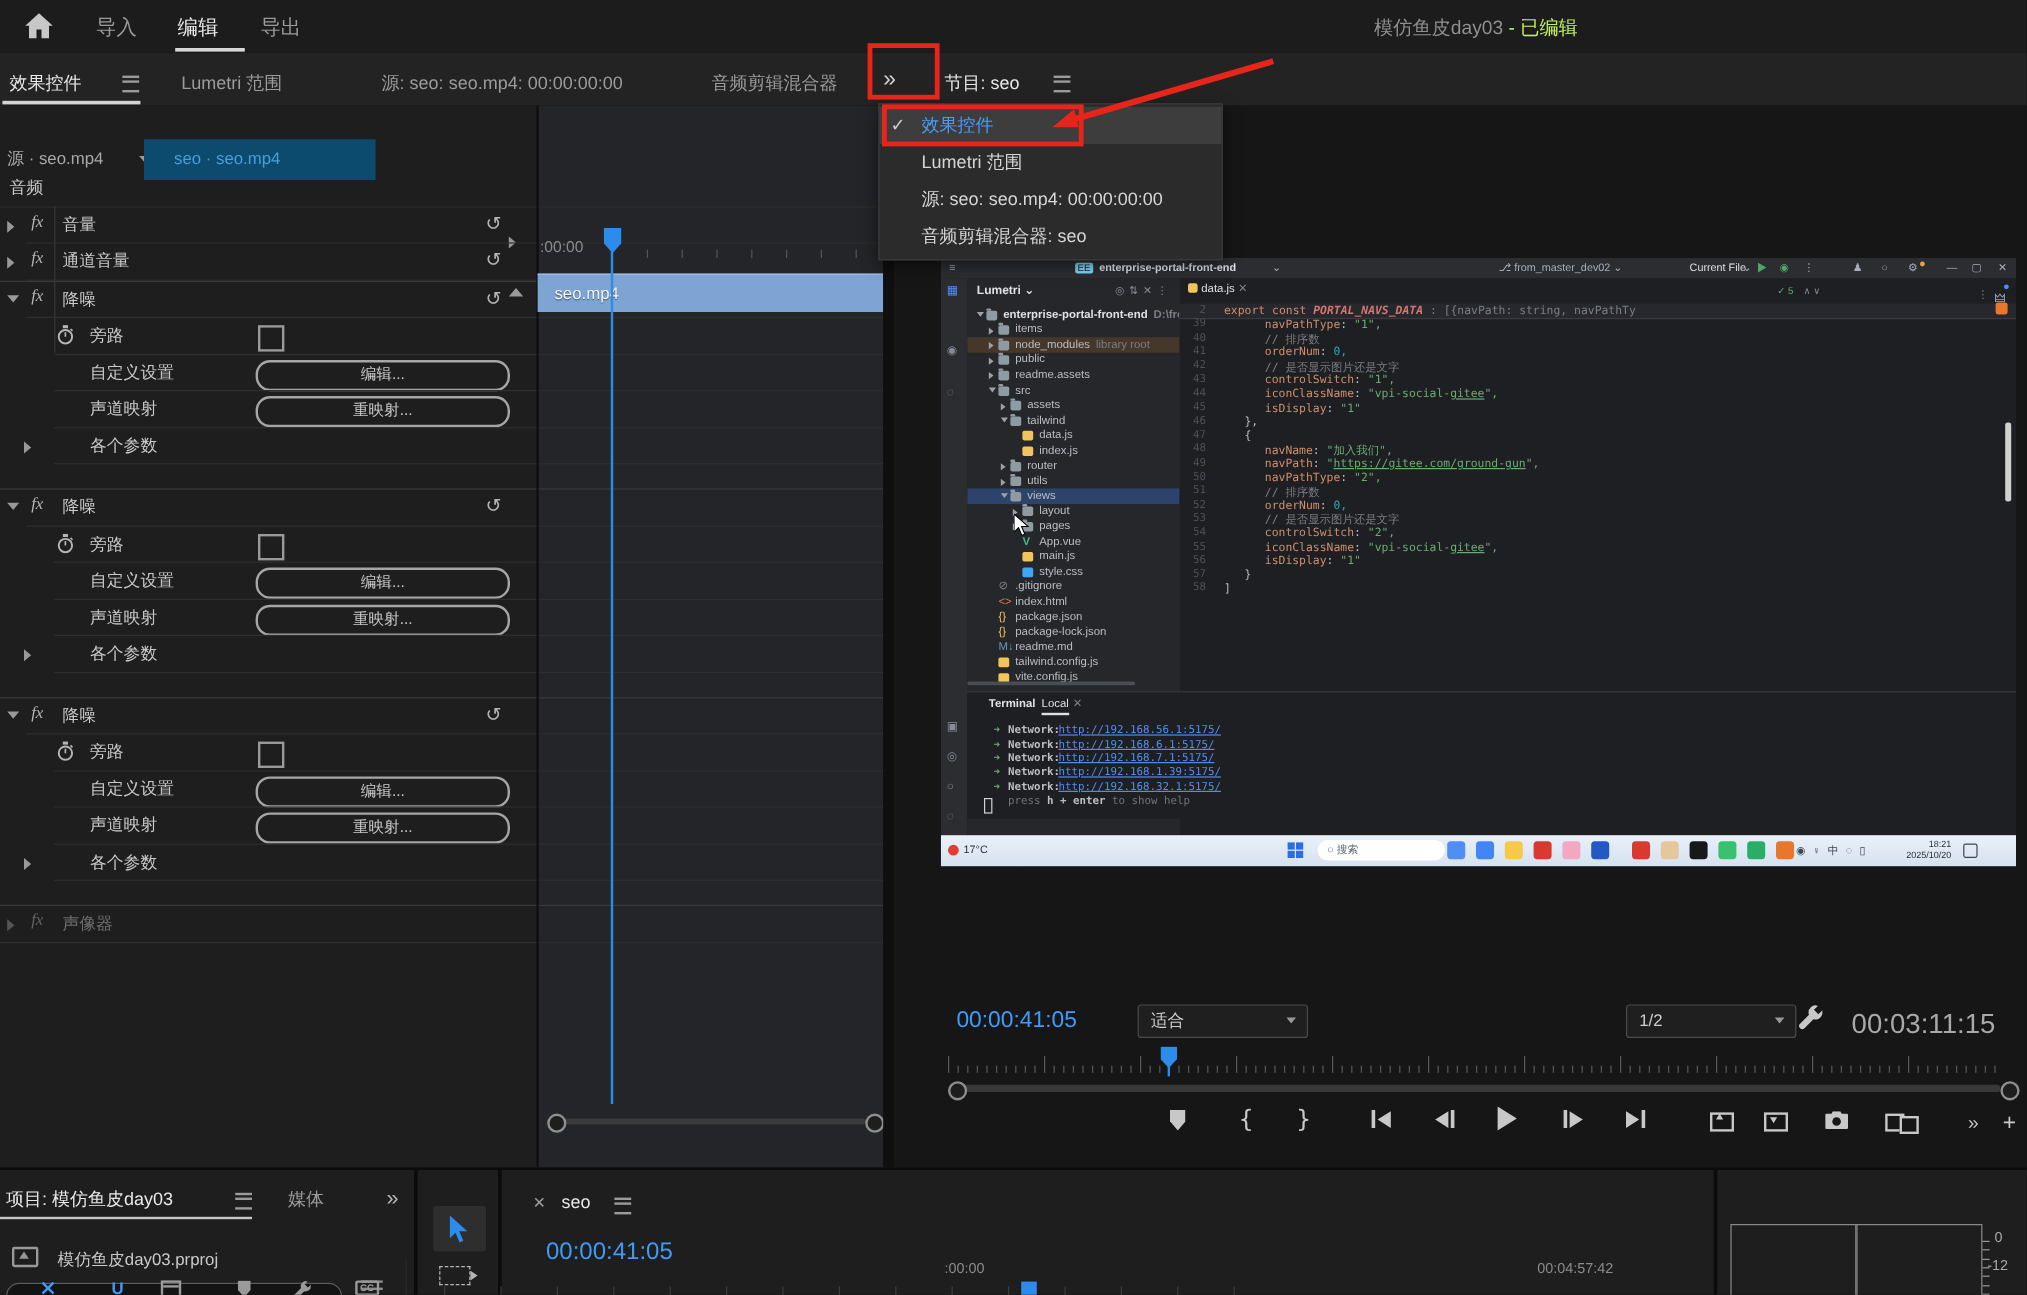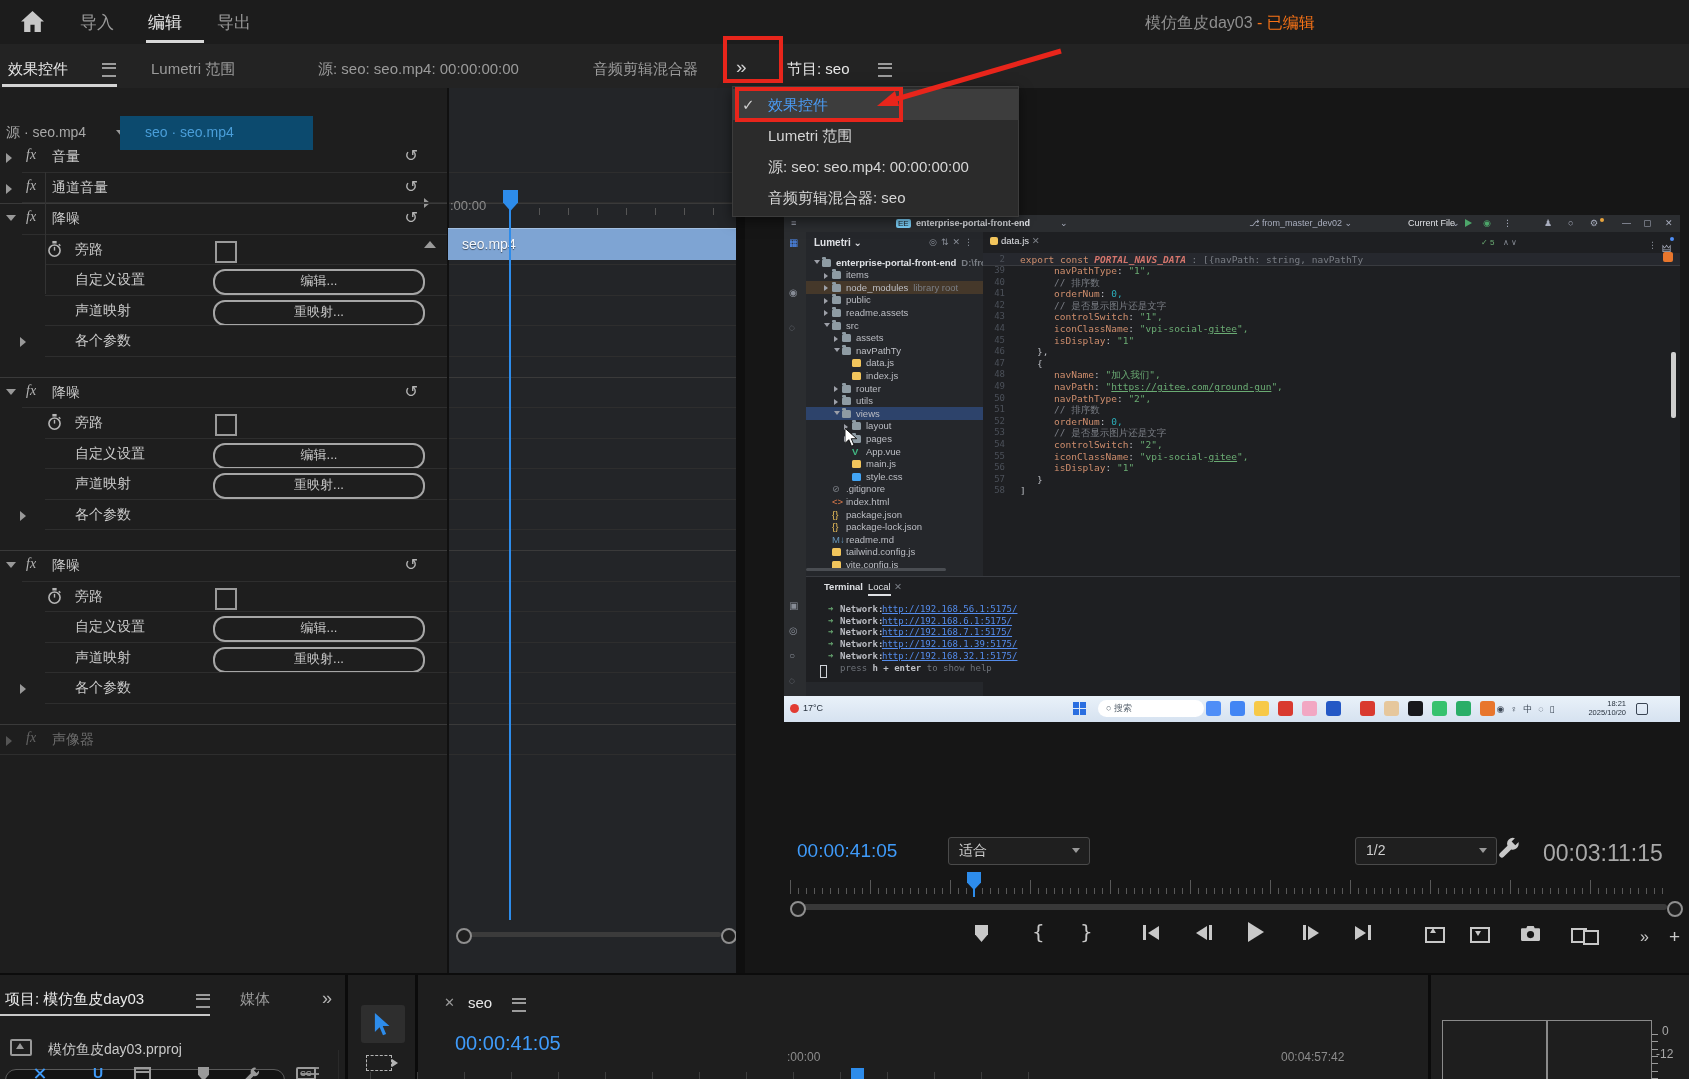--- a/index.html
+++ b/index.html
@@ -160,21 +160,21 @@
 <body>
 
 <div id="menubar">
   <svg class="abs" style="left:20px;top:9px" width="25" height="25" viewBox="0 0 24 24">
     <path d="M12 2 1 12h3v10h6v-7h4v7h6V12h3z" fill="#c7c7c7"></path>
     </svg>
   <span class="menu-item" style="left:80px">导入</span>
   <span class="menu-item active" style="left:148px">编辑</span>
   <span class="menu-underline" style="left:146px;width:58px"></span>
   <span class="menu-item" style="left:217px">导出</span>
-  <span id="app-title"><span>模仿鱼皮day03</span><span style="color:#f97316"> - 已编辑</span></span>
+  <span id="app-title"><span>模仿鱼皮day03</span><span style="color:#bef264"> - 已编辑</span></span>
 </div>
 
 <div id="tabsrow">
   <span class="ptab active" style="left:8px">效果控件</span>
   <span class="hamb" style="left:102px"></span>
   <span class="abs" style="left:2px;top:40px;width:115px;height:3px;background:#d4d4d4"></span>
   <span class="ptab" style="left:151px">Lumetri 范围</span>
   <span class="ptab" style="left:318px">源: seo: seo.mp4: 00:00:00:00</span>
   <span class="ptab nw" style="left:593px;width:128px;overflow:hidden;display:inline-block">音频剪辑混合器</span>
   <span class="ptab" style="left:736px;top:12px;font-size:19px;color:#d0d0d0">»</span>
@@ -188,20 +188,24 @@
     <span class="ec-tab-label" style="left:6px">源 · seo.mp4</span>
     <span class="tri down" style="left:116px;top:14px"></span>
     <div id="ec-tab-active">
       <span class="ec-tab-label" style="left:25px;color:#4a9ed9">seo · seo.mp4</span>
     </div>
   </div>
   <div class="abs" style="left:424px;top:106px">
     <span class="tri right" style="position:static;display:inline-block"></span>
   </div>
   <div id="ec-rows">
+      <div class="row">
+        <span class="rlabel" style="left:8px">音频</span>
+        <span class="sep s0"></span>
+      </div>
       <div>
         <div class="row">
           <span class="tri right" style="left:6px;top:11px"></span>
           <span class="fxi">fx</span>
           <span class="rlabel" style="left:52px">音量</span>
           <span class="reset" style="right:318px">↺</span>
           <span class="sep s1"></span>
         </div>
       </div>
       <div>
@@ -426,21 +430,21 @@
             <span class="tlabel" style="left:40px;"><span class="tl-t">src</span></span>
           </div>
           <div class="trow" style="top: 99.6px;">
             <span class="chev r" style="left:28px"></span>
             <span class="ficon f" style="left:36px"></span>
             <span class="tlabel" style="left:50px;"><span class="tl-t">assets</span></span>
           </div>
           <div class="trow" style="top: 112.2px;">
             <span class="chev d" style="left:28px"></span>
             <span class="ficon f" style="left:36px"></span>
-            <span class="tlabel" style="left:50px;"><span class="tl-t">navPathTy</span></span>
+            <span class="tlabel" style="left:50px;"><span class="tl-t">tailwind</span></span>
           </div>
           <div class="trow" style="top: 124.8px;">
             <span class="ficon" style="left:46px;background:#f2c55c"></span>
             <span class="tlabel" style="left:60px;"><span class="tl-t">data.js</span></span>
           </div>
           <div class="trow" style="top: 137.4px;">
             <span class="ficon" style="left:46px;background:#f2c55c"></span>
             <span class="tlabel" style="left:60px;"><span class="tl-t">index.js</span></span>
           </div>
           <div class="trow" style="top: 150px;">

